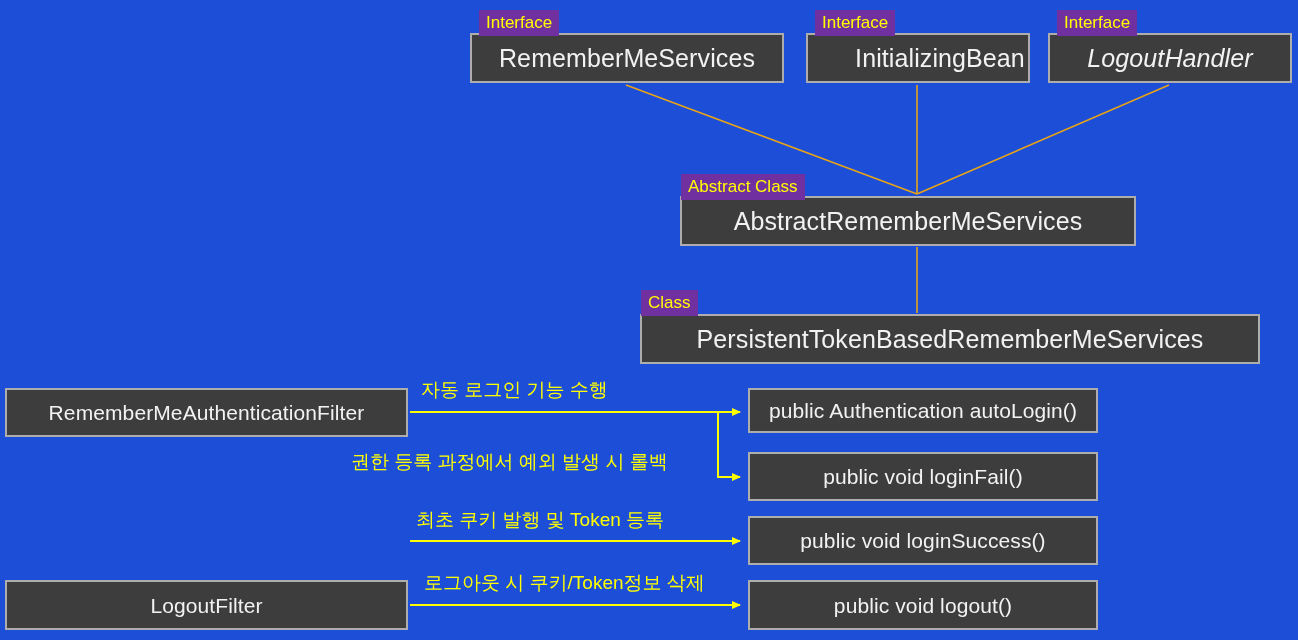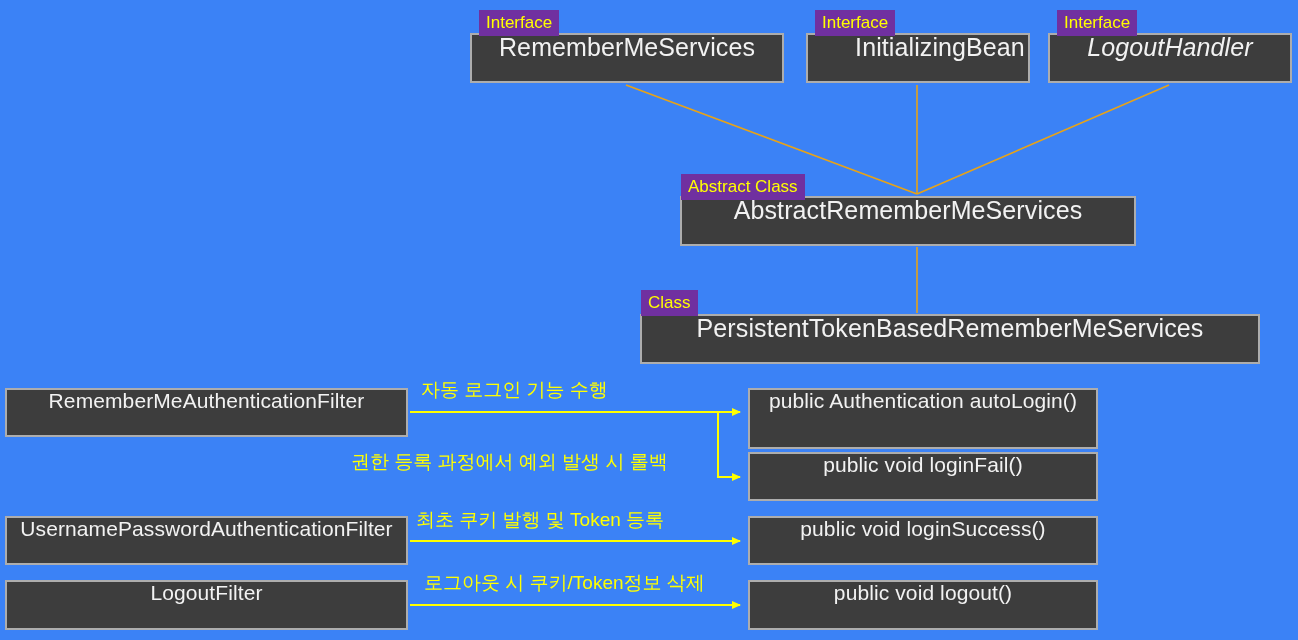--- a/index.html
+++ b/index.html
@@ -1,20 +1,20 @@
 <!DOCTYPE html>
 <html><head>
 <meta charset="utf-8">
 <style>
   html,body{margin:0;padding:0;background:#5a5a5a;}
-  #stage{position:relative;width:1298px;height:640px;background:#3b82f6;
+  #stage{position:relative;width:1298px;height:640px;background:#1d4ed8;
          font-family:"Liberation Sans","DejaVu Sans",sans-serif;overflow:hidden;}
   svg.edges{position:absolute;left:0;top:0;width:1298px;height:640px;pointer-events:none;}
   .node{position:absolute;background:#3d3d3d;border:2px solid #adadad;
-        display:flex;justify-content:center;
+        display:flex;align-items:center;justify-content:center;
         color:#f2f2f2;box-sizing:border-box;white-space:nowrap;}
   .node .nlabel{font-size:25px;line-height:1;letter-spacing:.1px;}
   .node.small .nlabel{font-size:21px;}
   .badge{position:absolute;background:#7030a0;color:#ffff00;
          font-size:17px;line-height:1;padding:4px 7px 5px 7px;
          box-sizing:border-box;white-space:nowrap;z-index:5;}
   .edgelabel{position:absolute;color:#ffff00;font-size:19px;line-height:1;
              white-space:nowrap;z-index:4;}
 </style>
 </head>
@@ -66,28 +66,25 @@
   </div>
 
   <div class="badge" style="left:641px;top:290px;">Class</div>
   <div class="node" style="left:640px;top:314px;width:620px;height:50px;">
     <span class="nlabel">PersistentTokenBasedRememberMeServices</span>
   </div>
 
   <div class="node small" style="left:5px;top:388px;width:403px;height:49px;">
     <span class="nlabel">RememberMeAuthenticationFilter</span>
   </div>
-  <div class="node small" style="left:5px;top:516px;width:403px;height:49px;">
-    <span class="nlabel">UsernamePasswordAuthenticationFilter</span>
-  </div>
   <div class="node small" style="left:5px;top:580px;width:403px;height:50px;">
     <span class="nlabel">LogoutFilter</span>
   </div>
 
-  <div class="node small" style="left:748px;top:388px;width:350px;height:61px;">
+  <div class="node small" style="left:748px;top:388px;width:350px;height:45px;">
     <span class="nlabel">public Authentication autoLogin()</span>
   </div>
   <div class="node small" style="left:748px;top:452px;width:350px;height:49px;">
     <span class="nlabel">public void loginFail()</span>
   </div>
   <div class="node small" style="left:748px;top:516px;width:350px;height:49px;">
     <span class="nlabel">public void loginSuccess()</span>
   </div>
   <div class="node small" style="left:748px;top:580px;width:350px;height:50px;">
     <span class="nlabel">public void logout()</span>

